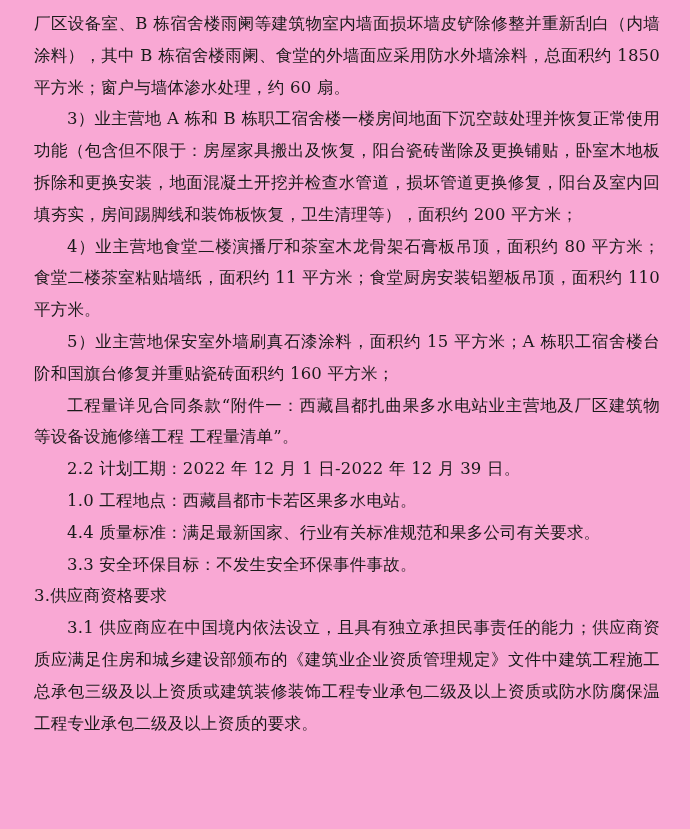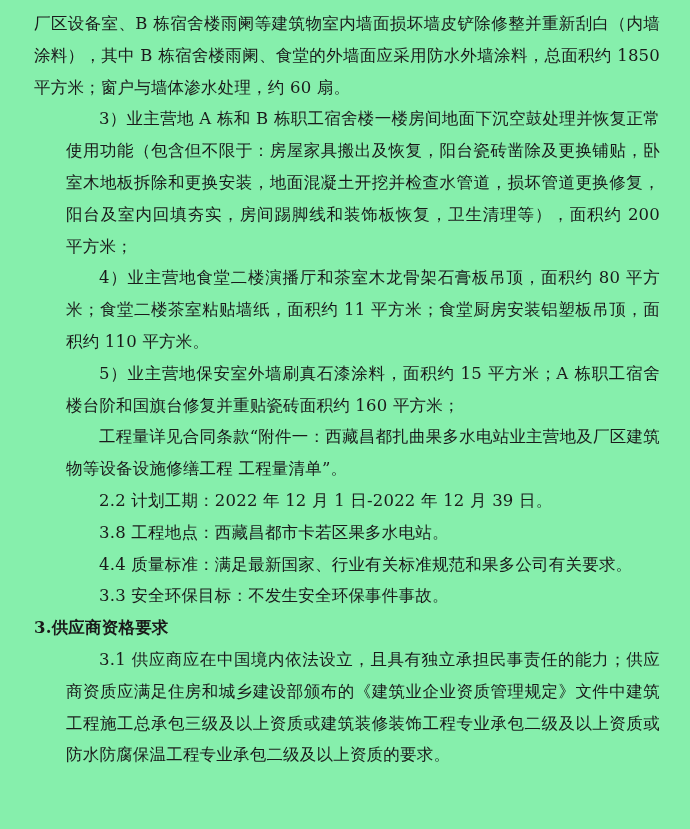--- a/index.html
+++ b/index.html
@@ -13,52 +13,51 @@
     font-family: "DejaVu Serif", "Liberation Serif", serif;
     color: #1a1a1a;
     overflow: hidden;
   }
   .page {
     position: relative;
     width: 690px;
     height: 829px;
     box-sizing: border-box;
     padding: 8px 30px 0 34px;
-    background: #86efac;
+    background: #f9a8d4;
   }
   .para {
     font-size: 16.5px;
     line-height: 31.8px;
     text-align: justify;
     text-justify: inter-ideograph;
     margin: 0;
     letter-spacing: 0.2px;
   }
   .indent {
     text-indent: 33px;
-    margin-left: 32px;
   }
   .heading {
     font-size: 16.5px;
     line-height: 31.8px;
     margin: 0;
-    font-weight: bold;
+    font-weight: normal;
     letter-spacing: 0.2px;
   }
 </style>
 </head>
 <body>
 
 <div class="page">
   <div id="doc-body">
       <p class="para">厂区设备室、B 栋宿舍楼雨阑等建筑物室内墙面损坏墙皮铲除修整并重新刮白（内墙涂料），其中 B 栋宿舍楼雨阑、食堂的外墙面应采用防水外墙涂料，总面积约 1850 平方米；窗户与墙体渗水处理，约 60 扇。</p>
       <p class="para indent">3）业主营地 A 栋和 B 栋职工宿舍楼一楼房间地面下沉空鼓处理并恢复正常使用功能（包含但不限于：房屋家具搬出及恢复，阳台瓷砖凿除及更换铺贴，卧室木地板拆除和更换安装，地面混凝土开挖并检查水管道，损坏管道更换修复，阳台及室内回填夯实，房间踢脚线和装饰板恢复，卫生清理等），面积约 200 平方米；</p>
       <p class="para indent">4）业主营地食堂二楼演播厅和茶室木龙骨架石膏板吊顶，面积约 80 平方米；食堂二楼茶室粘贴墙纸，面积约 11 平方米；食堂厨房安装铝塑板吊顶，面积约 110 平方米。</p>
       <p class="para indent">5）业主营地保安室外墙刷真石漆涂料，面积约 15 平方米；A 栋职工宿舍楼台阶和国旗台修复并重贴瓷砖面积约 160 平方米；</p>
       <p class="para indent">工程量详见合同条款“附件一：西藏昌都扎曲果多水电站业主营地及厂区建筑物等设备设施修缮工程 工程量清单”。</p>
       <p class="para indent">2.2 计划工期：2022 年 12 月 1 日-2022 年 12 月 39 日。</p>
-      <p class="para indent">3.8 工程地点：西藏昌都市卡若区果多水电站。</p>
+      <p class="para indent">1.0 工程地点：西藏昌都市卡若区果多水电站。</p>
       <p class="para indent">4.4 质量标准：满足最新国家、行业有关标准规范和果多公司有关要求。</p>
       <p class="para indent">3.3 安全环保目标：不发生安全环保事件事故。</p>
       <p class="heading">3.供应商资格要求</p>
       <p class="para indent">3.1 供应商应在中国境内依法设立，且具有独立承担民事责任的能力；供应商资质应满足住房和城乡建设部颁布的《建筑业企业资质管理规定》文件中建筑工程施工总承包三级及以上资质或建筑装修装饰工程专业承包二级及以上资质或防水防腐保温工程专业承包二级及以上资质的要求。</p>
     </div>
 </div>
 
 </body></html>

